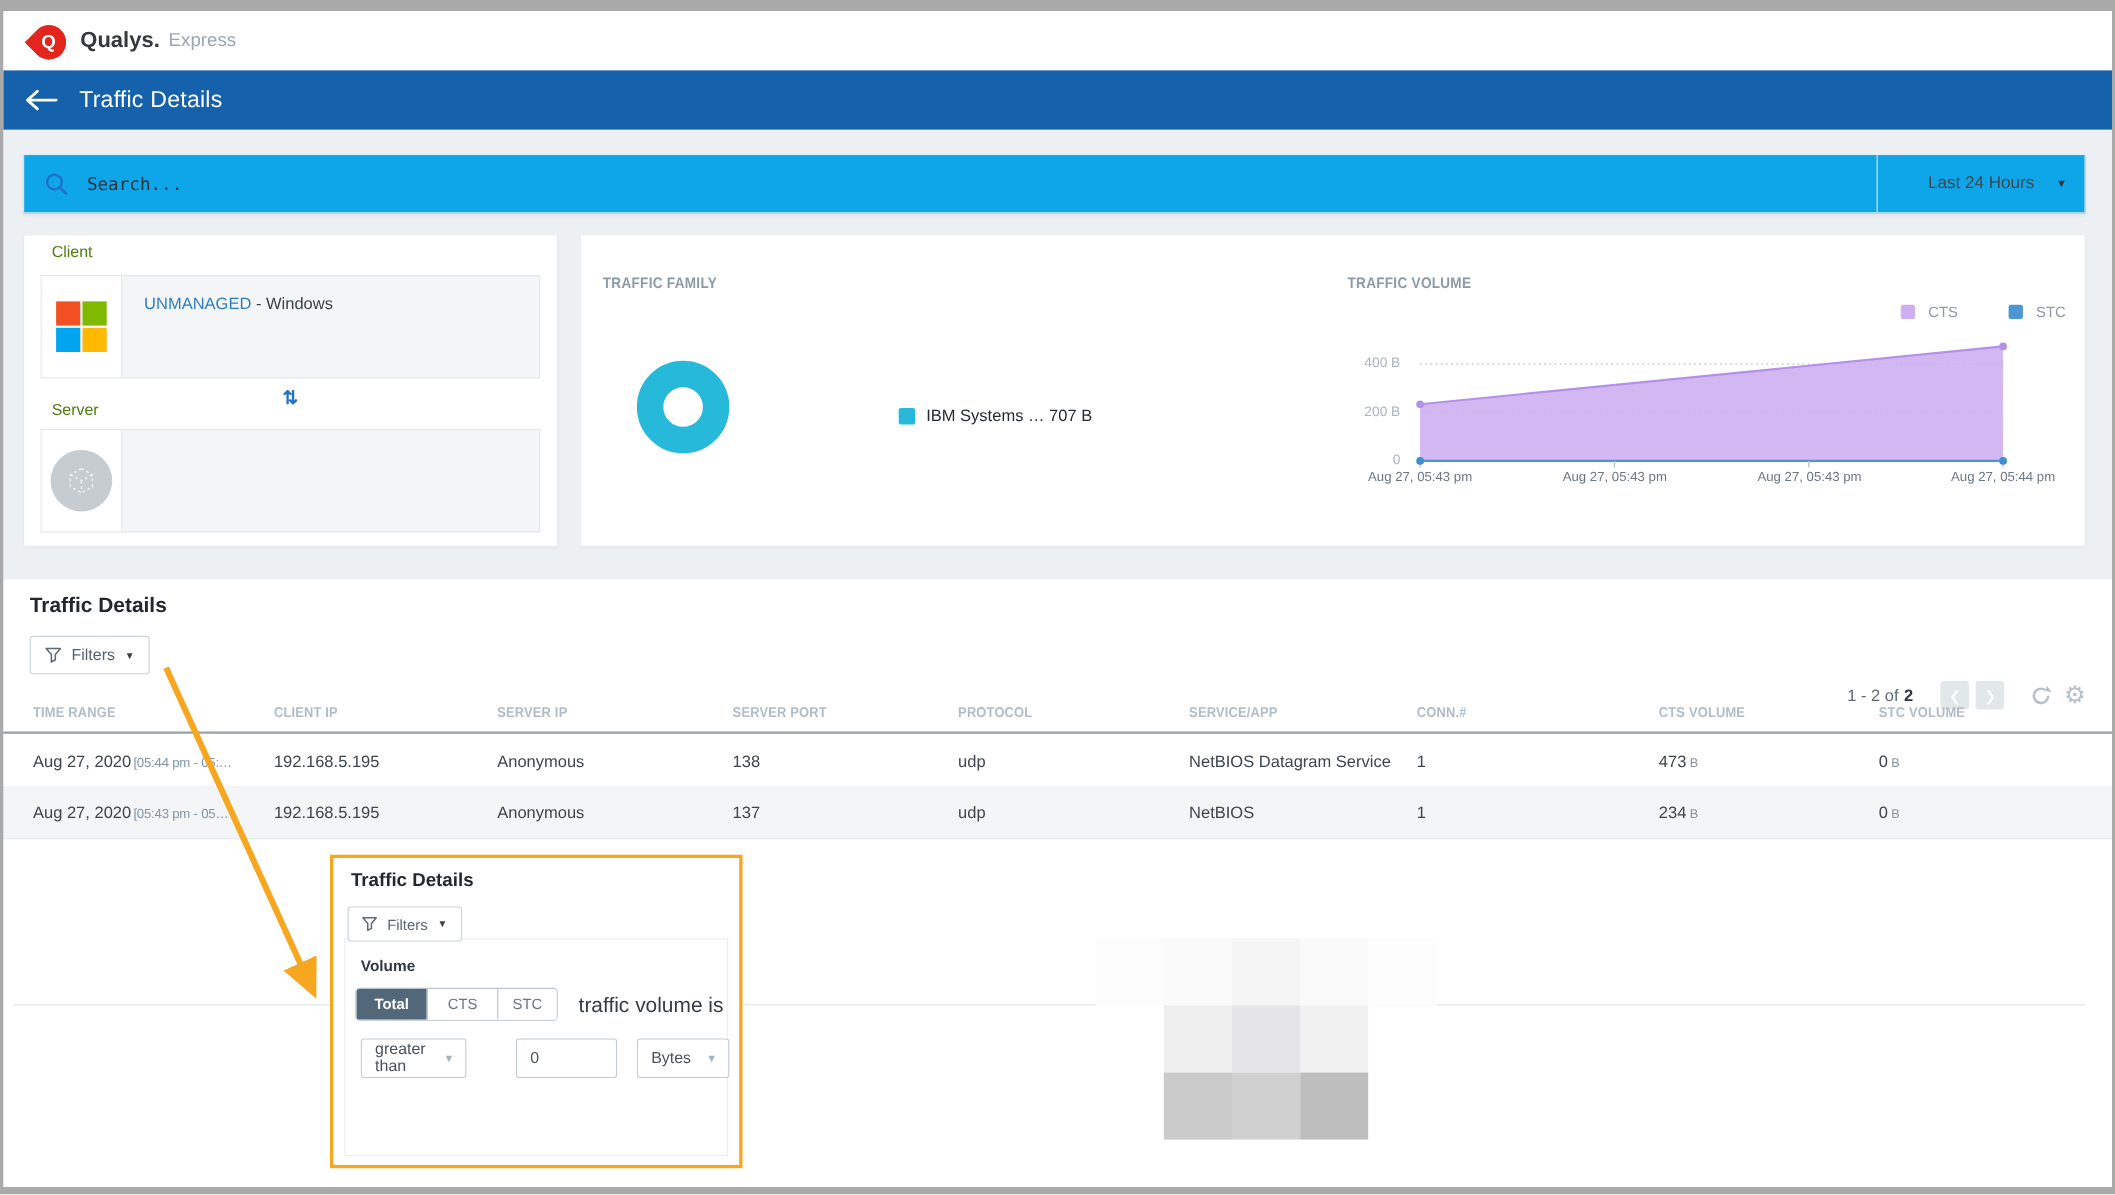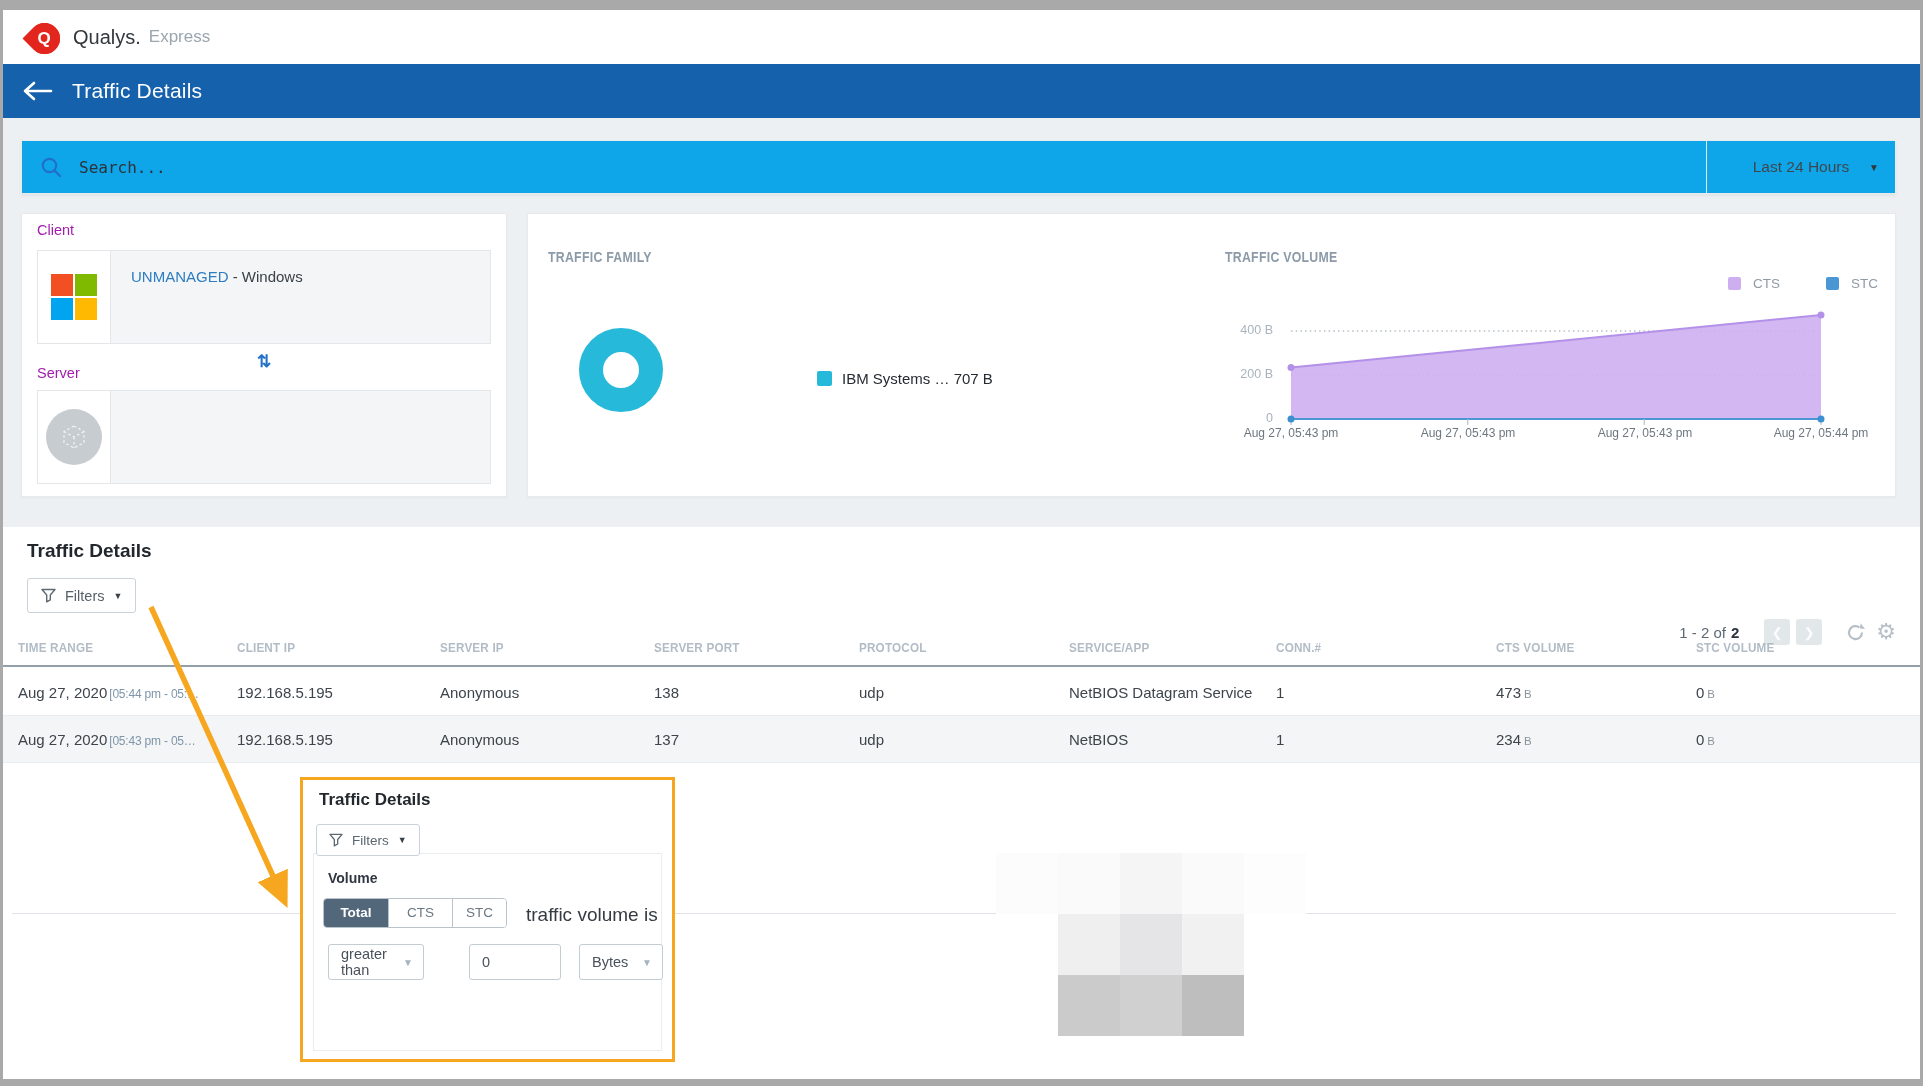--- a/index.html
+++ b/index.html
@@ -7,21 +7,21 @@
        font-family:"Liberation Sans",sans-serif;color:#3d444b}
   #frame{position:absolute;inset:0;border:3px solid #a9a9a9;border-top-width:10px;border-bottom-width:7px;
          pointer-events:none;z-index:99}
   .abs{position:absolute}
 
   
   .topbar{left:3px;top:10px;right:3px;height:54px;background:#fff;display:flex;align-items:center;padding-left:24px}
   .pin{width:31px;height:31px;background:#e3261d;border-radius:50% 50% 50% 0;transform:rotate(45deg);
        display:flex;align-items:center;justify-content:center;box-shadow:inset 0 0 0 3px #e3261d}
   .pin span{transform:rotate(-45deg);color:#fff;font-weight:700;font-size:17px}
-  .brand{font-size:20px;font-weight:400;color:#33383d;margin-left:13px}
+  .brand{font-size:20px;font-weight:700;color:#33383d;margin-left:13px}
   .edition{font-size:17px;color:#9aa5ae;margin-left:8px}
 
   
   .bluebar{left:3px;top:64px;right:3px;height:54px;background:#1561ac;display:flex;align-items:center;
            padding-left:15px;gap:16px}
   .backbtn{width:38px;height:38px;display:flex;align-items:center;justify-content:center;cursor:pointer}
   .bluetitle{color:#fff;font-size:21px;font-weight:500;letter-spacing:.2px}
 
   
   .grayzone{left:3px;top:118px;right:3px;height:409px;background:#edf0f3}
@@ -35,21 +35,21 @@
   .search-input::placeholder{color:#2c3237;opacity:1}
   .timedrop{width:188px;height:100%;border-left:1px solid #e5e8eb;display:flex;align-items:center;
             justify-content:center;position:relative;font-size:15.5px;color:#3f474e;cursor:pointer}
   .timedrop .caret{position:absolute;right:16px;font-size:10px;color:#2f363c}
 
   
   .card{background:#fff;border:1px solid #e7eaed;box-shadow:0 1px 2px rgba(0,0,0,.04);box-sizing:border-box}
   .leftcard{left:21px;top:213px;width:486px;height:284px}
   .rightcard{left:527px;top:213px;width:1369px;height:284px}
 
-  .ep-label{left:15px;font-size:14.5px;color:#a21caf}
+  .ep-label{left:25px;font-size:14.5px;color:#4d7c0f}
   .ep-box{left:15px;width:454px;height:94px;background:#f3f5f7;border:1px solid #e3e7ea;display:flex;box-sizing:border-box}
   .logo-cell{width:72px;background:#fff;border-right:1px solid #e3e7ea;display:flex;align-items:center;justify-content:center}
   .win-logo{display:grid;grid-template-columns:22px 22px;grid-template-rows:22px 22px;gap:2px}
   .ep-text{padding:17px 0 0 20px;font-size:15px;color:#3a4148}
   .link{color:#2e7dc2;cursor:pointer}
   .swap{left:0;right:0;top:137px;text-align:center;color:#2272c8;font-size:17px;font-weight:700;cursor:pointer}
   .srv-circle{width:56px;height:56px;border-radius:50%;background:#c7ccd1;display:flex;align-items:center;justify-content:center}
 
   .panel-title{font-size:14px;font-weight:700;color:#8c9aa8;letter-spacing:.3px;transform:scaleX(.88);transform-origin:left}
   .donut{width:84px;height:84px;border:24px solid #27b9d9;border-radius:50%;box-sizing:border-box}
@@ -67,21 +67,21 @@
   .caret-sm{font-size:9px;color:#39424a}
   .pag{right:27px;top:619px;display:flex;align-items:center}
   .pag-text{font-size:15px;color:#5d6a75}
   .pag-text b{color:#2b343d;margin-left:5px}
   .chev{width:26px;height:26px;border-radius:3px;background:#e2e7ea;color:#fbfcfd;font-size:13px;
         display:flex;align-items:center;justify-content:center;cursor:pointer}
   .icon-gray{color:#b6bfc7;cursor:pointer;display:flex;align-items:center}
   .gear{font-size:22px;line-height:22px}
 
   .tgrid{display:grid;grid-template-columns:219px 203px 214px 205px 210px 207px 220px 200px 1fr;
-         padding-left:15px;box-sizing:border-box;align-items:center}
+         padding-left:27px;box-sizing:border-box;align-items:center}
   .thead{left:3px;top:630px;right:3px;height:37px;border-bottom:2px solid #93a0aa}
   .th{font-size:13px;font-weight:700;color:#b2bcc6;letter-spacing:.2px;transform:scaleX(.9);transform-origin:left}
   .trow{left:3px;right:3px;height:47px;border-bottom:1px solid #e9ecef;font-size:15px;color:#3d444b;cursor:pointer}
   .row0{top:669px;background:#fff}
   .row1{top:716px;background:#f4f5f6}
   .tsub{font-size:12px;color:#7f95a9;letter-spacing:-.2px;margin-left:2px}
   .unit{font-size:11.5px;color:#8a949c;margin-left:3px}
 
   .divider913{left:12px;right:27px;top:913px;height:1px;background:#dfe3e7;z-index:1}
 

